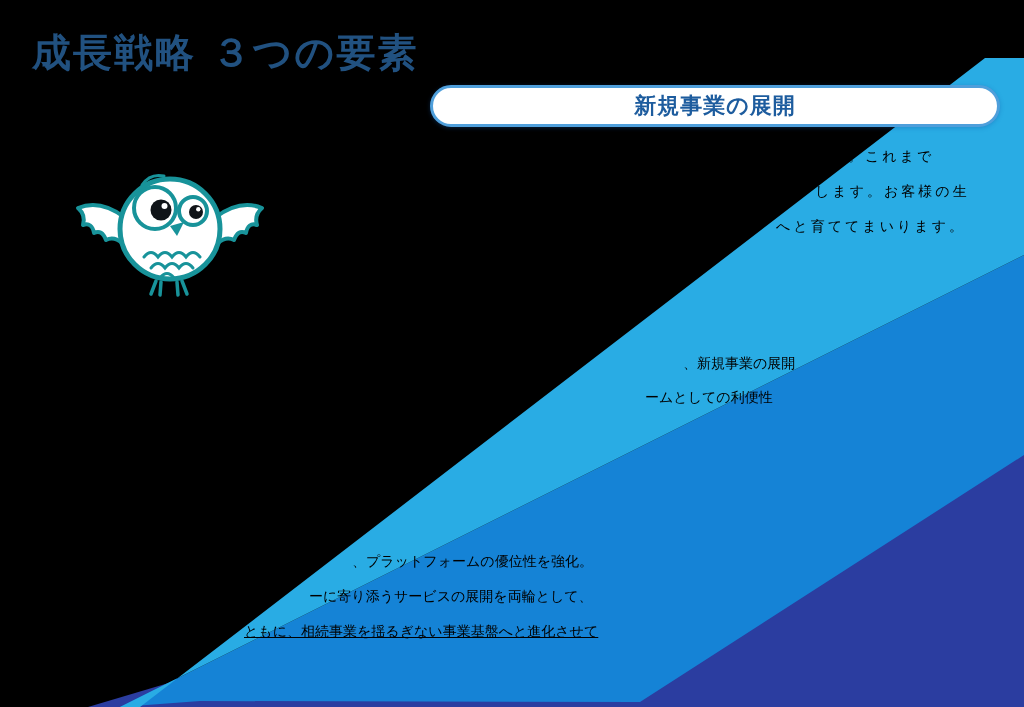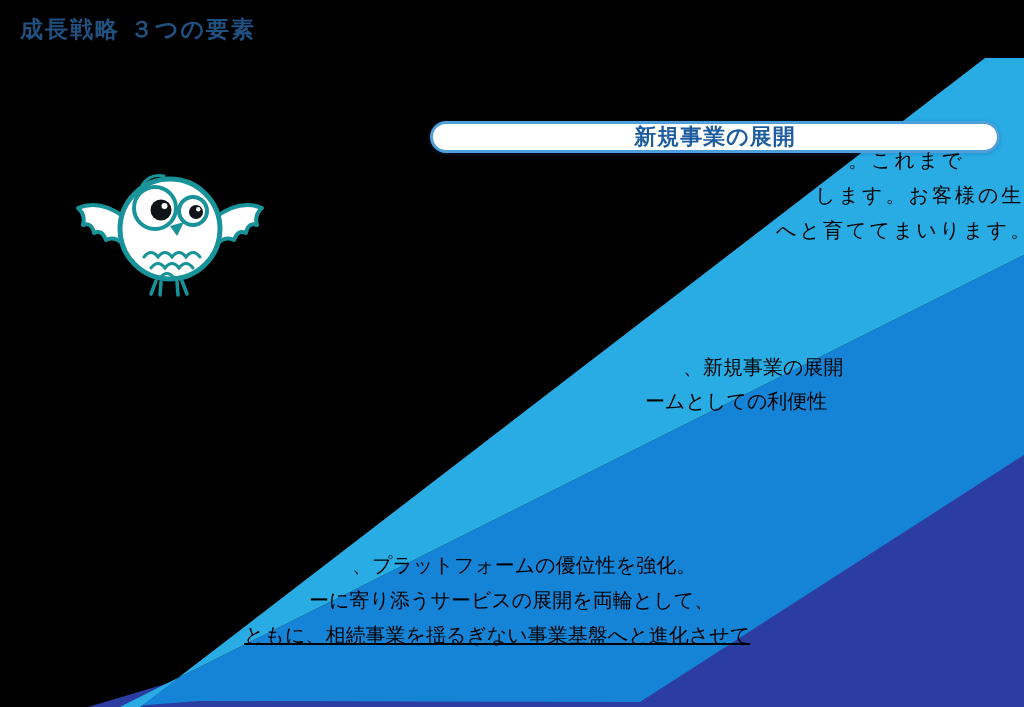--- a/index.html
+++ b/index.html
@@ -6,42 +6,41 @@
   body {
     width: 1024px; height: 707px;
     position: relative; overflow: hidden;
     background: var(--background, #000);
     font-family: "DejaVu Sans", "Liberation Sans", sans-serif;
   }
   .stage { position: absolute; inset: 0; width: 1024px; height: 707px; }
   svg.bands { position: absolute; left: 0; top: 0; display: block; }
 
   .title {
-    position: absolute; left: 16px; top: 10px; margin: 4px;
-    font-size: 23px; font-weight: bold; letter-spacing: 2px;
+    position: absolute; left: 16px; top: 10px; margin: 16px;
+    font-size: 39px; font-weight: bold; letter-spacing: 2px;
     color: var(--title-text, #215180);
     white-space: nowrap;
   }
 
   .pill {
-    position: absolute; height: 32px; box-sizing: border-box;
+    position: absolute; height: 42px; box-sizing: border-box;
     background: var(--pill-fill, #fff);
     border: 3px solid var(--pill-border, #4f9fdb);
     border-radius: 24px;
     display: flex; align-items: center; justify-content: center;
     font-size: 22px; font-weight: bold; letter-spacing: 1px;
     color: var(--pill-text, #1d5c9e);
     box-shadow: 0 1px 4px rgba(20, 90, 170, 0.35);
     white-space: nowrap;
-    margin-top: 36px;
   }
 
   .frag {
     position: absolute; white-space: nowrap;
-    font-size: 20px; line-height: 1.2;
+    font-size: 14px; line-height: 1.2;
     color: var(--body-text, #000);
   }
   .frag.wide { letter-spacing: 3px; }
 
   .owl { position: absolute; left: 70px; top: 153px; width: 195px; height: 152px; }
   .ow-body { fill: #fff; stroke: var(--owl-teal, #18939a); stroke-width: 5; stroke-linejoin: round; }
   .ow-part { fill: #fff; stroke: var(--owl-teal, #18939a); stroke-width: 4; stroke-linejoin: round; }
   .ow-line { fill: none; stroke: var(--owl-teal, #18939a); stroke-width: 3; stroke-linecap: round; }
   .ow-foot { fill: none; stroke: var(--owl-teal, #18939a); stroke-width: 3.5; stroke-linecap: round; }
   .ow-solid { fill: var(--owl-teal, #18939a); }

